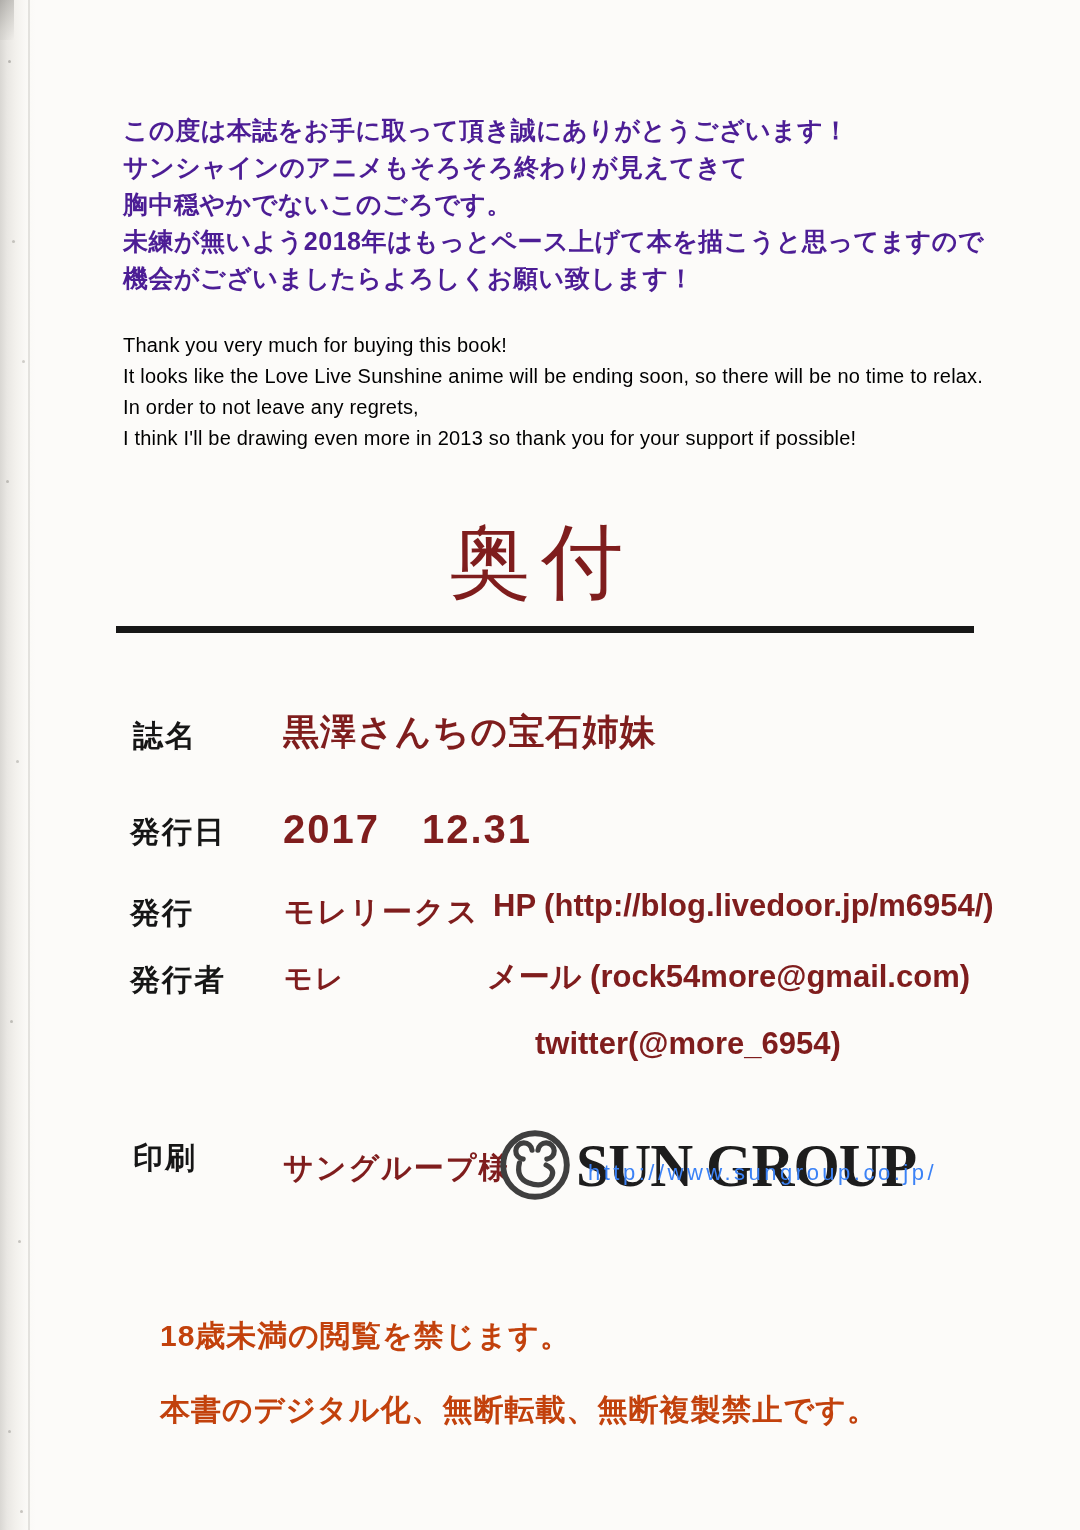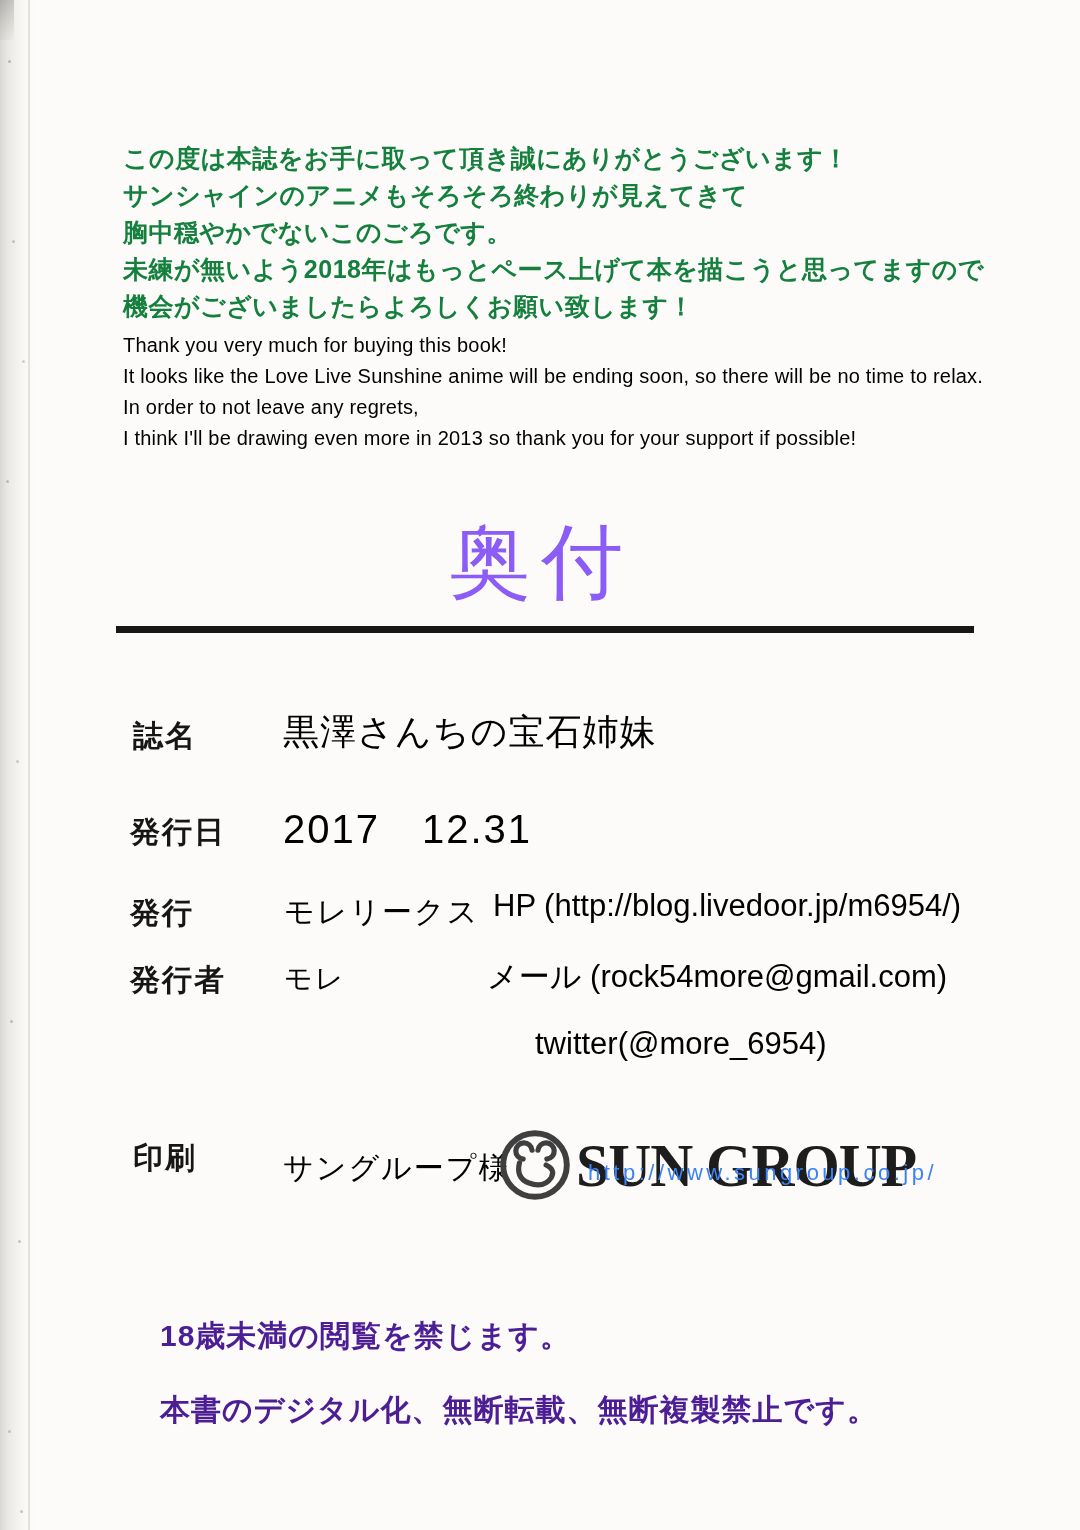--- a/index.html
+++ b/index.html
@@ -32,47 +32,47 @@
                 2px 960px 0 #bfbdb8, 10px 1180px 0 #c6c4bf, 0px 1370px 0 #c2c0bb,
                 14px 300px 0 #cfcdc8, 12px 1450px 0 #c6c4bf;
   }
   .scan-corner {
     position: absolute; left: 0; top: 0; width: 14px; height: 40px;
     background: linear-gradient(135deg, #8e8c88 0%, #c9c7c2 60%, rgba(201,199,194,0) 100%);
     opacity: .55;
   }
 
   .intro-ja {
-    position: absolute; left: 123px; top: 140px;
+    position: absolute; left: 123px; top: 112px;
     font-size: 25px; line-height: 37px; font-weight: 700;
-    letter-spacing: 0.5px; color: #15803d; white-space: nowrap;
+    letter-spacing: 0.5px; color: #4c1d95; white-space: nowrap;
   }
   .intro-en {
     position: absolute; left: 123px; top: 330px;
     font-size: 20px; line-height: 31px; font-weight: 400;
     color: #000000; white-space: nowrap; letter-spacing: 0.2px;
   }
 
   .heading {
     position: absolute; left: 112px; top: 508px; width: 858px;
     text-align: center;
     font-family: "Liberation Serif", "DejaVu Serif", serif;
     font-size: 82px; font-weight: 500; letter-spacing: 10px;
-    color: #8b5cf6; white-space: nowrap;
+    color: #7f1d1d; white-space: nowrap;
   }
   .rule {
     position: absolute; left: 116px; top: 626px; width: 858px; height: 7px;
     background: #171717;
   }
 
   .lbl {
     position: absolute; font-size: 30px; font-weight: 700; color: #161616;
     white-space: nowrap; letter-spacing: 2px;
   }
-  .val { position: absolute; font-weight: 400; color: #000000; white-space: nowrap; }
+  .val { position: absolute; font-weight: 700; color: #7f1d1d; white-space: nowrap; }
 
   .v-title   { left: 283px; top: 708px; font-size: 36px; letter-spacing: 1px; }
   .v-date    { left: 283px; top: 802px; font-size: 40px; letter-spacing: 2px; }
   .v-circle  { left: 284px; top: 892px; font-size: 30px; letter-spacing: 2px; }
   .v-hp      { left: 493px; top: 888px; font-size: 31px; letter-spacing: 0px; }
   .v-author  { left: 284px; top: 960px; font-size: 28px; letter-spacing: 2px; }
   .v-mail    { left: 487px; top: 956px; font-size: 31px; }
   .v-twitter { left: 487px; top: 1026px; font-size: 31px; margin-left: 48px; }
   .v-printer { left: 283px; top: 1148px; font-size: 30px; letter-spacing: 2px; }
 
@@ -85,21 +85,21 @@
     transform: scaleX(0.96); transform-origin: left center;
   }
   .logo-url {
     position: absolute; left: 588px; top: 1160px;
     font-size: 22px; font-weight: 500; color: #3b82f6;
     letter-spacing: 3.5px; white-space: nowrap;
   }
 
   .notice {
     position: absolute; left: 160px;
-    font-size: 30px; font-weight: 700; color: #4c1d95;
+    font-size: 30px; font-weight: 700; color: #c2410c;
     letter-spacing: 1px; white-space: nowrap;
   }
   .notice-age { top: 1316px; }
   .notice-copy { top: 1390px; }
 </style>
 </head>
 <body>
 
 <div class="page">
 

